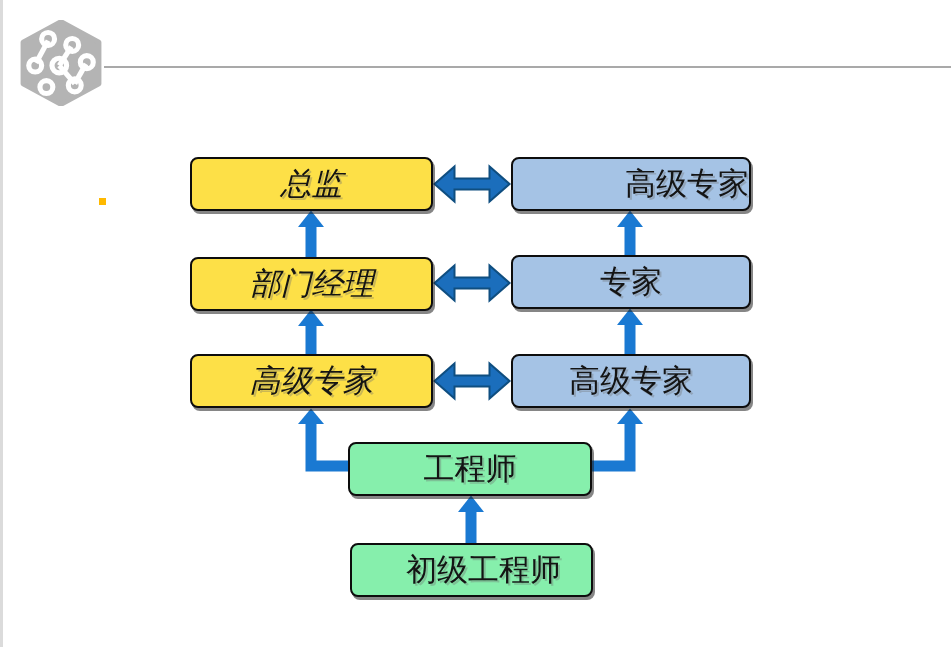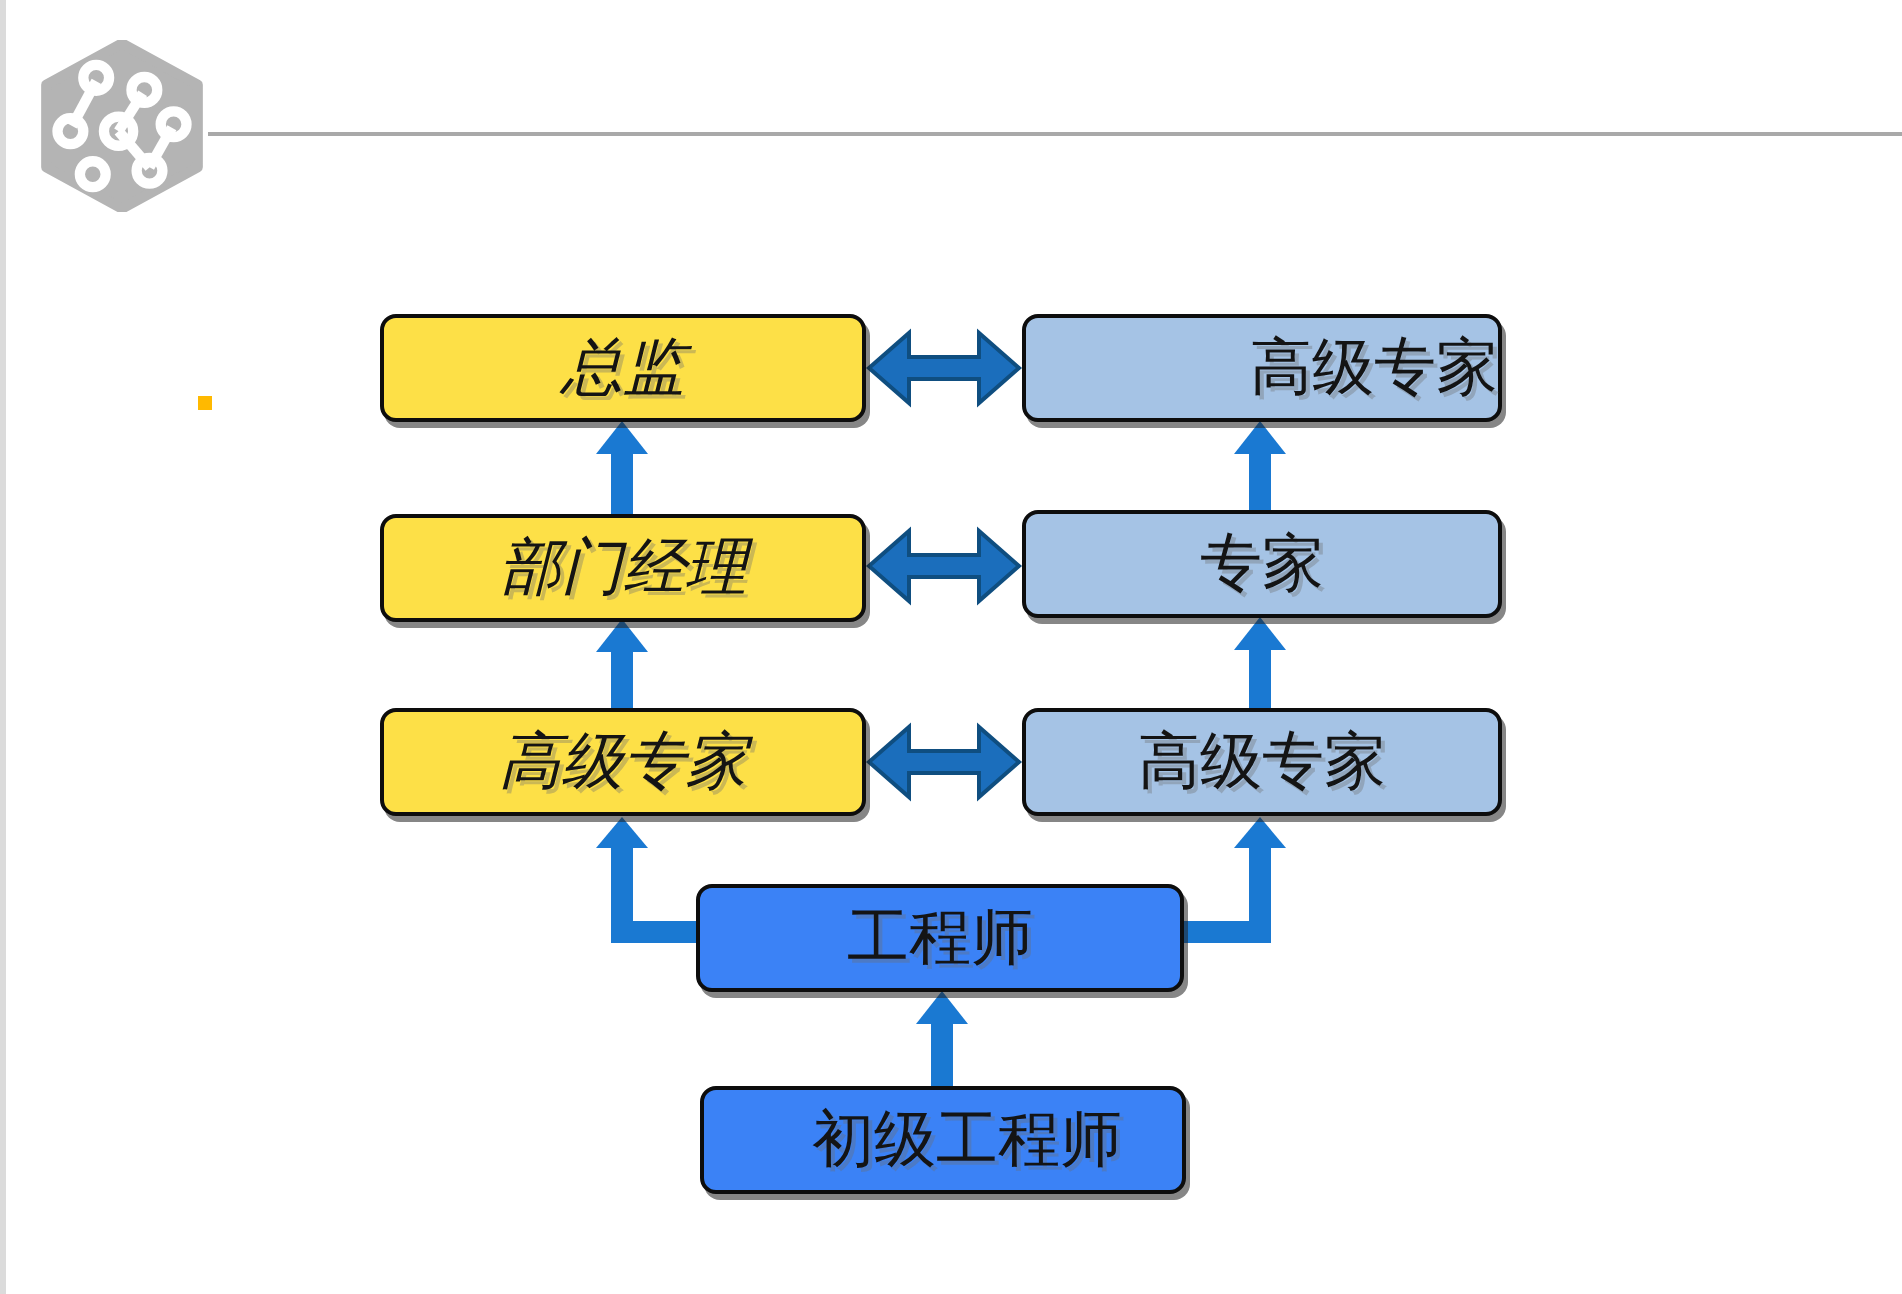--- a/index.html
+++ b/index.html
@@ -40,21 +40,21 @@
     border-radius:8px;
     box-shadow:2px 3px 0 rgba(35,35,35,0.55);
     display:flex;align-items:center;justify-content:center;
     font-family:"DejaVu Serif","Liberation Serif",serif;
     font-size:31px;color:#141414;
     text-shadow:2px 2px 0 rgba(110,110,110,0.35);
     white-space:nowrap;
   }
   .tan{background:#fde047;font-style:italic;}
   .blue{background:#a5c3e5;}
-  .white{background:#3b82f6;}
+  .white{background:#86efac;}
 
   #box-director{left:190px;top:157px;width:243px;height:54px;}
   #box-senior-expert{left:511px;top:157px;width:240px;height:54px;justify-content:flex-end;}
   #box-dept-manager{left:190px;top:257px;width:243px;height:54px;}
   #box-expert{left:511px;top:255px;width:240px;height:54px;justify-content:center;}
   #box-frontline-supervisor{left:190px;top:354px;width:243px;height:54px;}
   #box-senior-engineer{left:511px;top:354px;width:240px;height:54px;}
   #box-engineer{left:348px;top:442px;width:244px;height:54px;}
   #box-junior-engineer{left:350px;top:543px;width:243px;height:54px;padding-left:24px;}
 </style>

